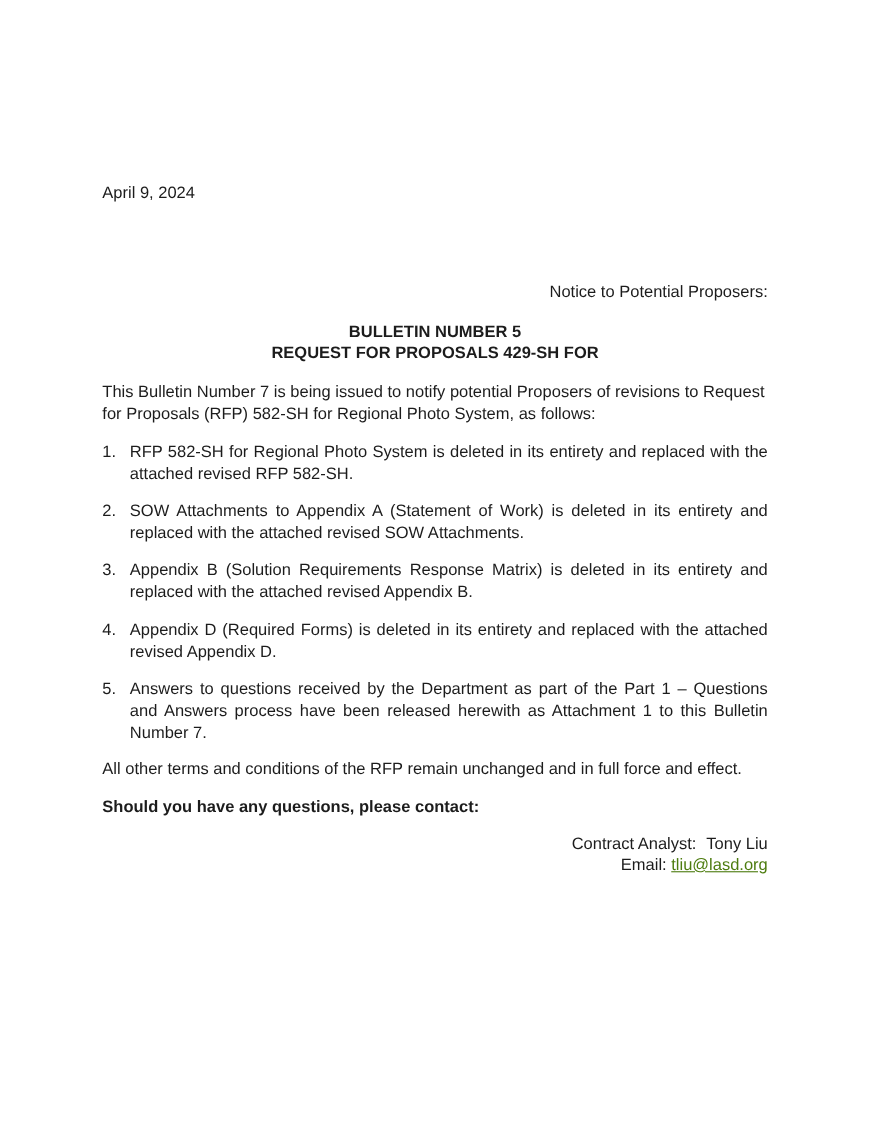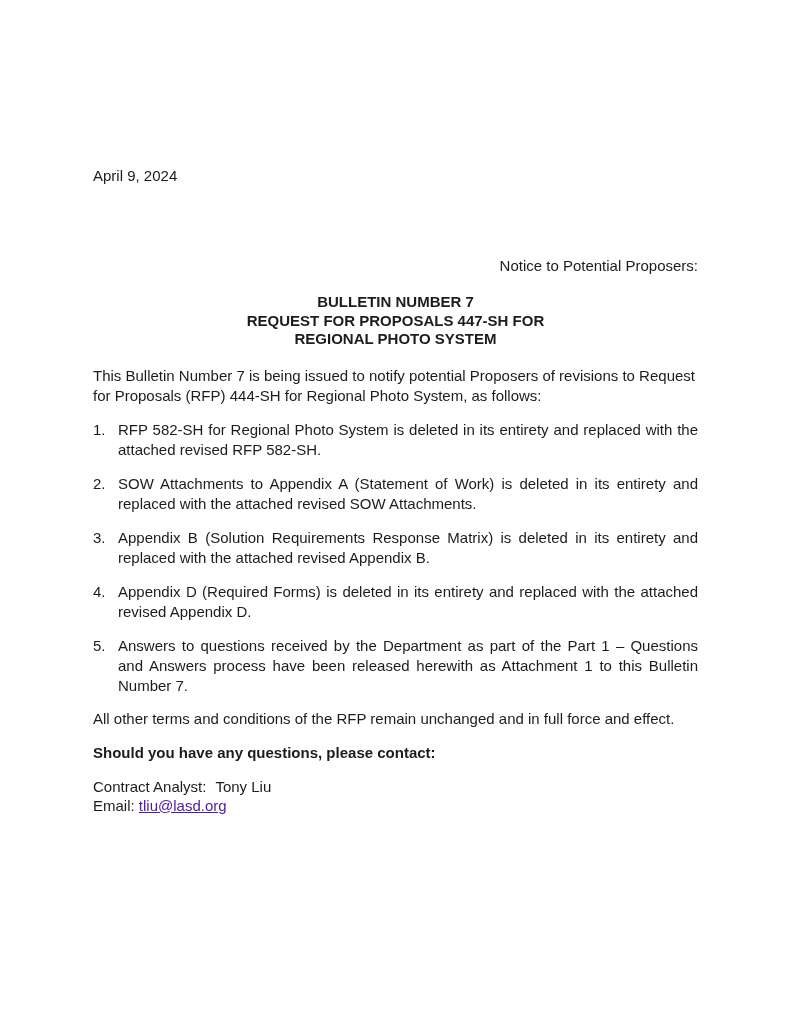--- a/index.html
+++ b/index.html
@@ -58,48 +58,47 @@
   }
   .closing {
     margin: 13px 0 0 0;
   }
   .contact-prompt {
     margin: 14px 0 0 0;
     font-weight: bold;
   }
   .contact-block {
     margin: 14px 0 0 0;
-    text-align: left;
+    text-align: right;
     line-height: 19px;
   }
   .contact-line { margin: 0; }
   .name-gap { margin-left: 9px; }
   .email-link {
-    color: #4c1d95;
+    color: #4d7c0f;
     text-decoration: underline;
     cursor: pointer;
   }
 </style>
 </head>
 <body>
 
 <div class="page">
   <div class="content">
 
     <p class="date">April 9, 2024</p>
 
     <p class="salutation">Notice to Potential Proposers:</p>
 
     <div class="heading">
-      <div>BULLETIN NUMBER 7</div>
-      <div>REQUEST FOR PROPOSALS 447-SH FOR</div>
-      <div>REGIONAL PHOTO SYSTEM</div>
+      <div>BULLETIN NUMBER 5</div>
+      <div>REQUEST FOR PROPOSALS 429-SH FOR</div>
     </div>
 
-    <p class="intro">This Bulletin Number 7 is being issued to notify potential Proposers of revisions to Request for Proposals (RFP) 444-SH for Regional Photo System, as follows:</p>
+    <p class="intro">This Bulletin Number 7 is being issued to notify potential Proposers of revisions to Request for Proposals (RFP) 582-SH for Regional Photo System, as follows:</p>
 
     <ol class="list">
       <li class="list-item">
         <span class="num">1.</span>
         <span class="itext">RFP 582-SH for Regional Photo System is deleted in its entirety and replaced with the attached revised RFP 582-SH.</span>
       </li>
       <li class="list-item">
         <span class="num">2.</span>
         <span class="itext">SOW Attachments to Appendix A (Statement of Work) is deleted in its entirety and replaced with the attached revised SOW Attachments.</span>
       </li>

